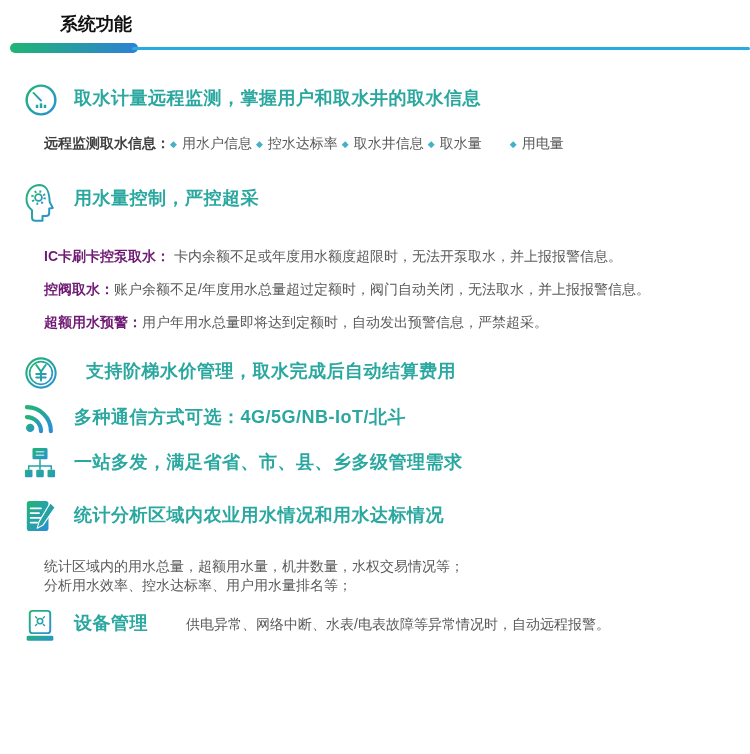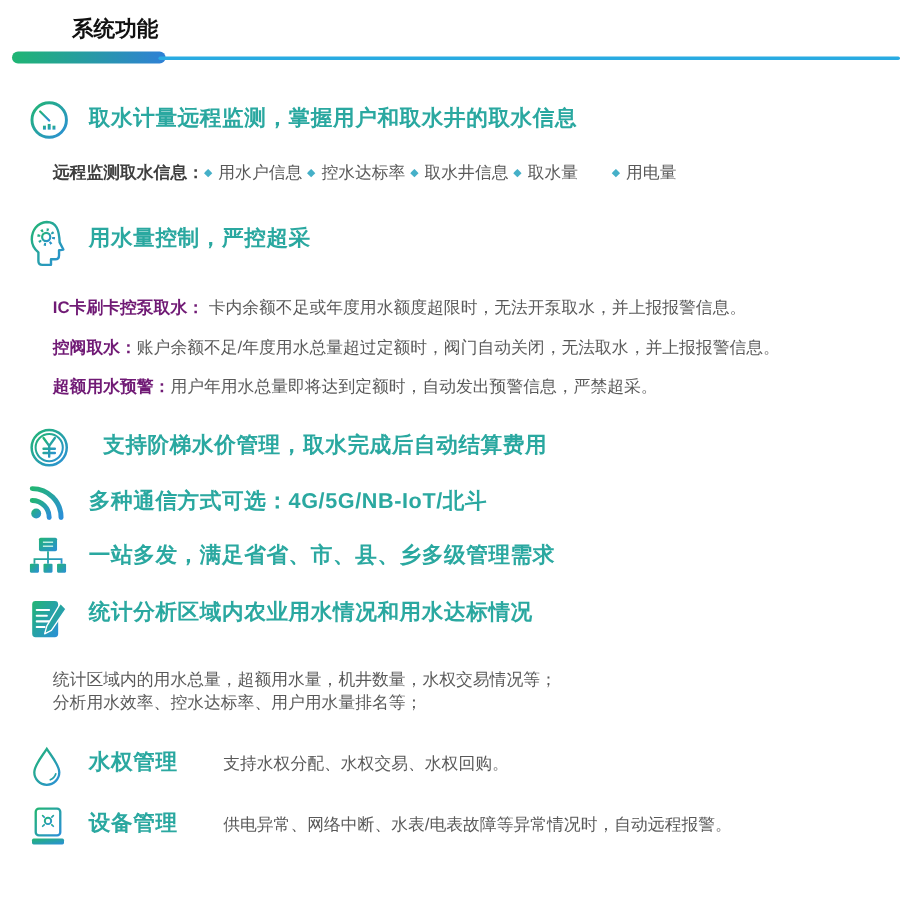--- a/index.html
+++ b/index.html
@@ -38,21 +38,21 @@
   
   .sec1 { margin-top:30px; }
   .row1 { margin-top:23px; }
   .row2 { margin-top:18px; }
   .sec2 { margin-top:30px; }
   .first-line { margin-top:22px; }
   .gap-line { margin-top:14px; }
   .sec3 { margin-top:24px;gap:12px; }
   .sec4 { margin-top:12px; }
   .sec5 { margin-top:13px; }
-  .sec6 { margin-top:12px; }
+  .sec6 { margin-top:12px;align-items:center; }
   .stat1 { margin-top:22px; }
   .stat2 { }
   .sec7 { margin-top:25px; }
   .sec8 { margin-top:13px; }
 
   .defs-holder { position:absolute; width:0; height:0; overflow:hidden; }
 </style>
 </head>
 <body>
 
@@ -182,32 +182,20 @@
         <path d="M28,8 L33,13 L20,32 L14,35 L16,28 Z" fill="url(#g1)" stroke="#ffffff" stroke-width="1.2" stroke-linejoin="round"></path>
       </svg>
     </div>
     <div class="sec-body">
       <div class="sec-heading">统计分析区域内农业用水情况和用水达标情况</div>
     </div>
   </div>
   <div class="desc-line stat1"><span>统计区域内的用水总量，超额用水量，机井数量，水权交易情况等；</span></div>
   <div class="desc-line stat2"><span>分析用水效率、控水达标率、用户用水量排名等；</span></div>
 
-  <div class="section sec7">
-    <div class="icon-box">
-      <svg width="30" height="38" viewBox="0 0 36 42">
-        <path d="M18,3 C12.5,11.5 5.5,19.5 5.5,26.5 a12.5,12.5 0 0 0 25,0 C30.5,19.5 23.5,11.5 18,3 Z" fill="none" stroke="url(#g1)" stroke-width="2.3"></path>
-        <path d="M27,28 a9,9 0 0 1 -5.5,6" fill="none" stroke="url(#g1)" stroke-width="1.7" stroke-linecap="round"></path>
-      </svg>
-    </div>
-    <div class="sec-body heading-row">
-      <div class="sec-heading">水权管理</div>
-      <div class="inline-desc">支持水权分配、水权交易、水权回购。</div>
-    </div>
-  </div>
 
   <div class="section sec8">
     <div class="icon-box">
       <svg width="32" height="36" viewBox="0 0 36 40">
         <rect x="6.5" y="3" width="23" height="25" rx="3" fill="none" stroke="url(#g1)" stroke-width="2.2"></rect>
         <circle cx="18" cy="14.5" r="3" fill="none" stroke="url(#g1)" stroke-width="1.8"></circle>
         <g stroke="url(#g1)" stroke-width="1.6" stroke-linecap="round">
           <line x1="18" y1="7.5" x2="18" y2="9.5"></line>
             <line x1="18" y1="19.5" x2="18" y2="21.5"></line>
           <line x1="11" y1="14.5" x2="13" y2="14.5"></line>

